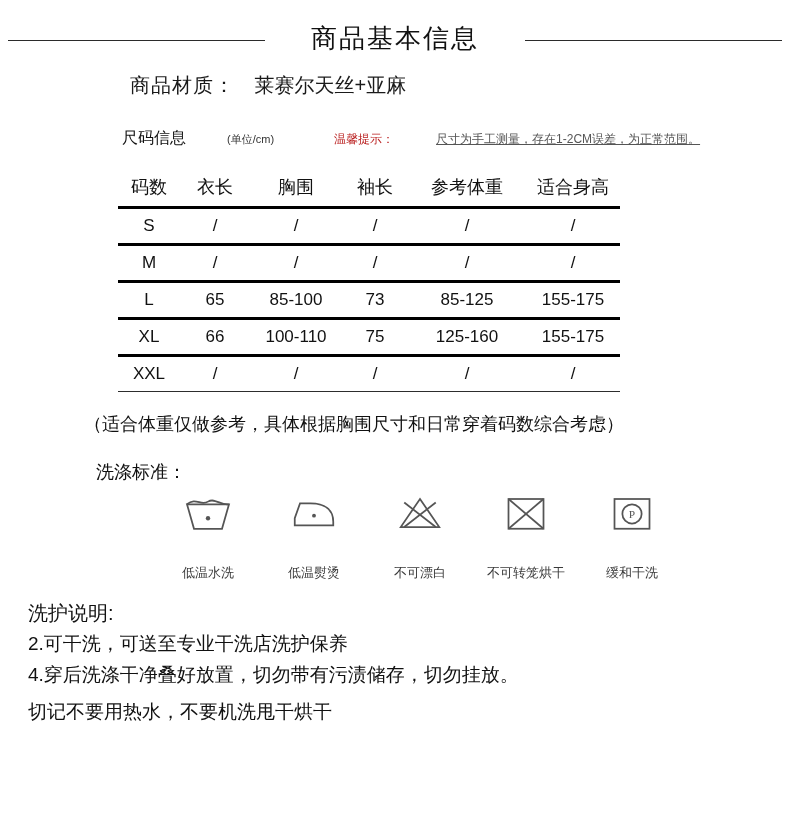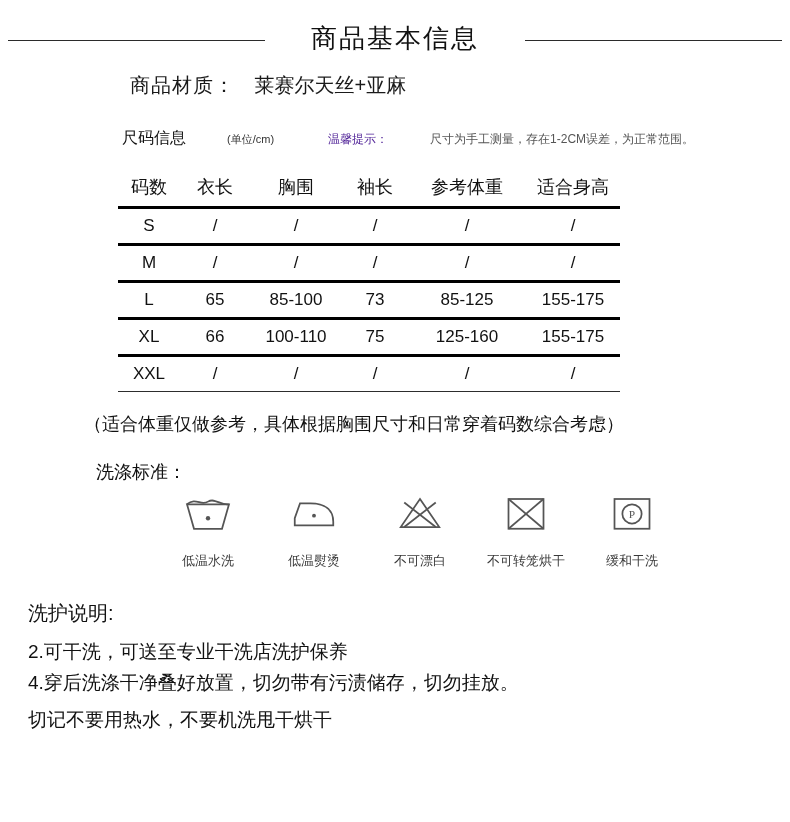--- a/index.html
+++ b/index.html
@@ -65,22 +65,22 @@
     position: absolute;
     top: 128px;
     left: 122px;
     white-space: nowrap;
     display: flex;
     align-items: baseline;
     gap: 40px;
   }
   .size-head .sh-main { font-size: 16px; color: #111; }
   .size-head .sh-unit { font-size: 11px; color: #333; margin-left: 1px; }
-  .size-head .sh-tip-label { font-size: 12px; color: #4c1d95; margin-left: 14px; }
-  .size-head .sh-tip { font-size: 12px; color: #555; margin-left: 2px; }
+  .size-head .sh-tip-label { font-size: 12px; color: #b91c1c; margin-left: 20px; }
+  .size-head .sh-tip { font-size: 12px; color: #555; margin-left: 2px; text-decoration: underline; }
 
   
   .size-table {
     position: absolute;
     top: 168px;
     left: 118px;
     width: 502px;
     border-collapse: collapse;
     font-size: 17px;
   }
@@ -134,37 +134,37 @@
     display: flex;
     flex-direction: column;
     align-items: center;
   }
   .wash-svg {
     width: 54px;
     height: 42px;
     display: block;
   }
   .wash-label {
-    margin-top: 18px;
+    margin-top: 30px;
     font-size: 13px;
     color: #3a3a3a;
     white-space: nowrap;
   }
 
   
   .care {
     position: absolute;
     top: 600px;
     left: 28px;
     width: 740px;
   }
   .care-title {
     font-size: 20px;
     color: #111;
-    margin-bottom: 10px;
+    margin-bottom: 2px;
   }
   .care-line {
     font-size: 19px;
     color: #111;
     line-height: 1.62;
     white-space: nowrap;
   }
   .care-line.small { font-size: 17px; }
   .care-last {
     font-size: 19px;

